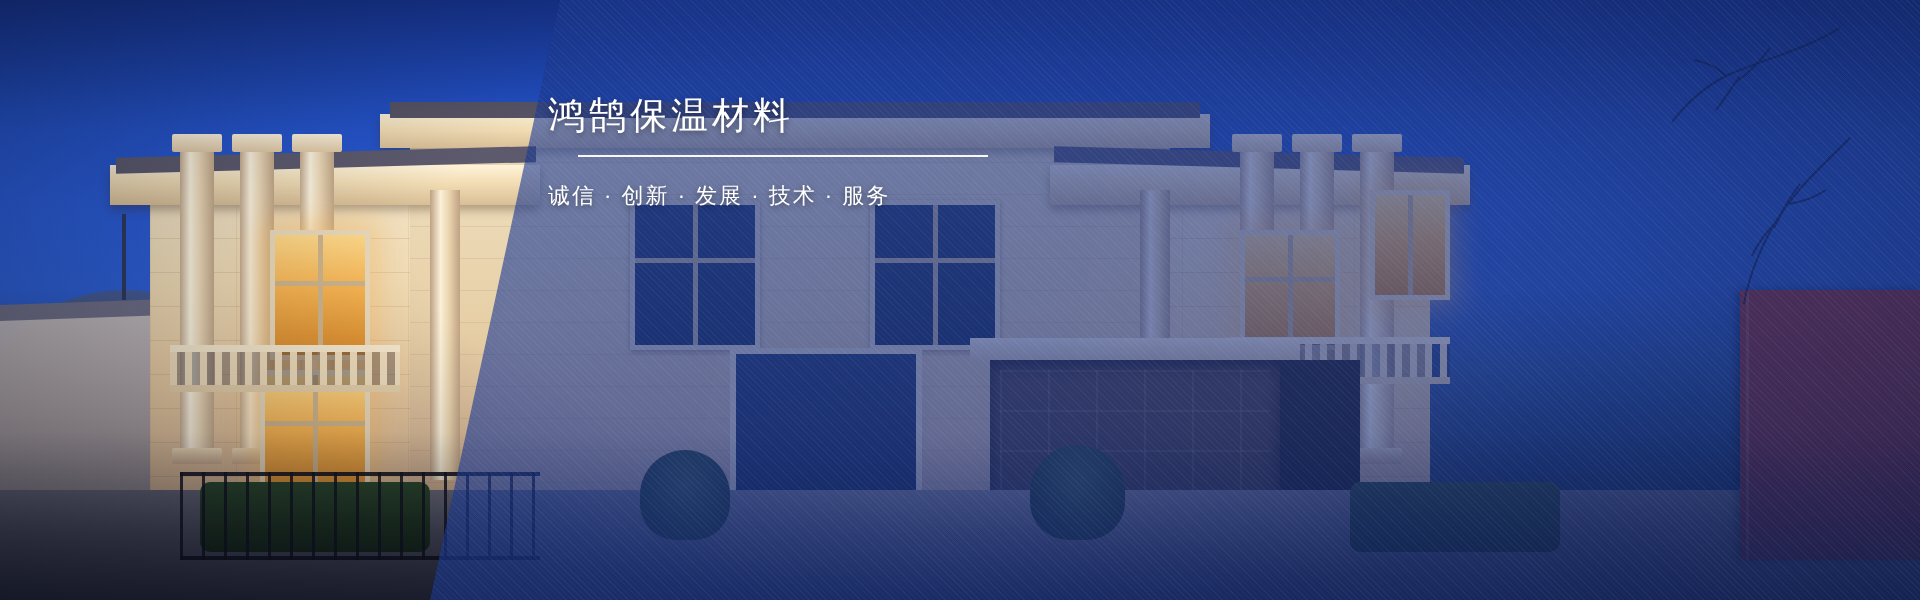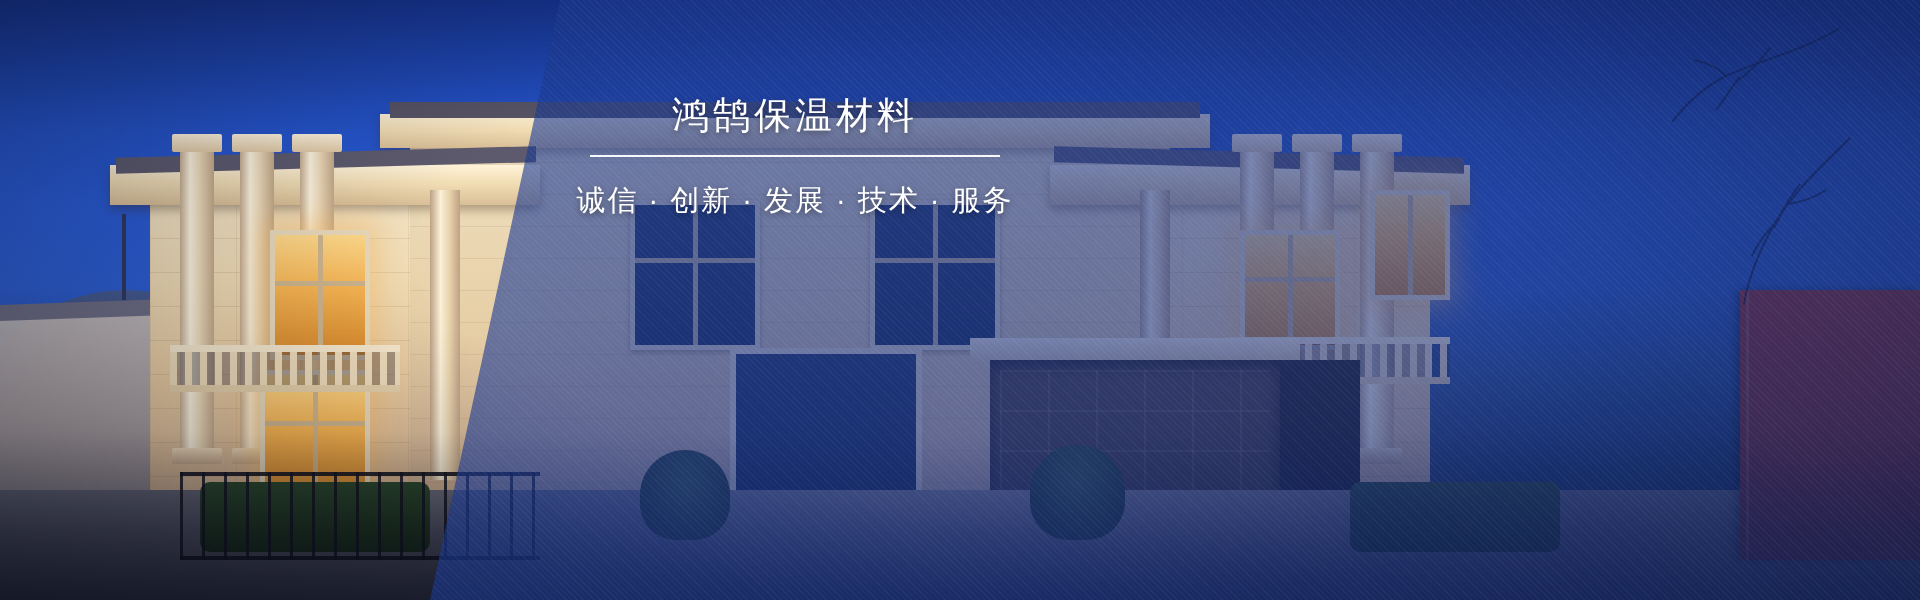--- a/index.html
+++ b/index.html
@@ -237,23 +237,23 @@
     backdrop-filter: saturate(.9);
   }
   .overlay-panel::after{
     content:""; position:absolute; inset:0;
     background: repeating-linear-gradient(45deg, rgba(255,255,255,.045) 0 1px, rgba(0,0,0,0) 1px 4px);
   }
 
   
   .copy {
     position: absolute;
-    left: 560px; top: 96px;
+    left: 548px; top: 96px;
     width: 470px;
-    text-align: center;
+    text-align: left;
     z-index: 5;
   }
   .kicker {
     color: #ffffff;
     font-size: 37px;
     letter-spacing: 4px;
     font-weight: 400;
     line-height: 1.1;
     text-shadow: 0 2px 6px rgba(0,0,0,.45);
     white-space: nowrap;
@@ -270,21 +270,21 @@
     font-size: 53px;
     font-weight: 700;
     line-height: 1.13;
     letter-spacing: 1px;
     text-shadow: 0 3px 10px rgba(10,20,60,.55);
     white-space: nowrap;
   }
   .tagline {
     margin-top: 26px;
     color: #ffffff;
-    font-size: 29px;
+    font-size: 22px;
     font-weight: 400;
     letter-spacing: 2px;
     line-height: 1.2;
     text-shadow: 0 2px 6px rgba(0,0,0,.45);
     white-space: nowrap;
   }
 </style>
 </head>
 <body>
 

